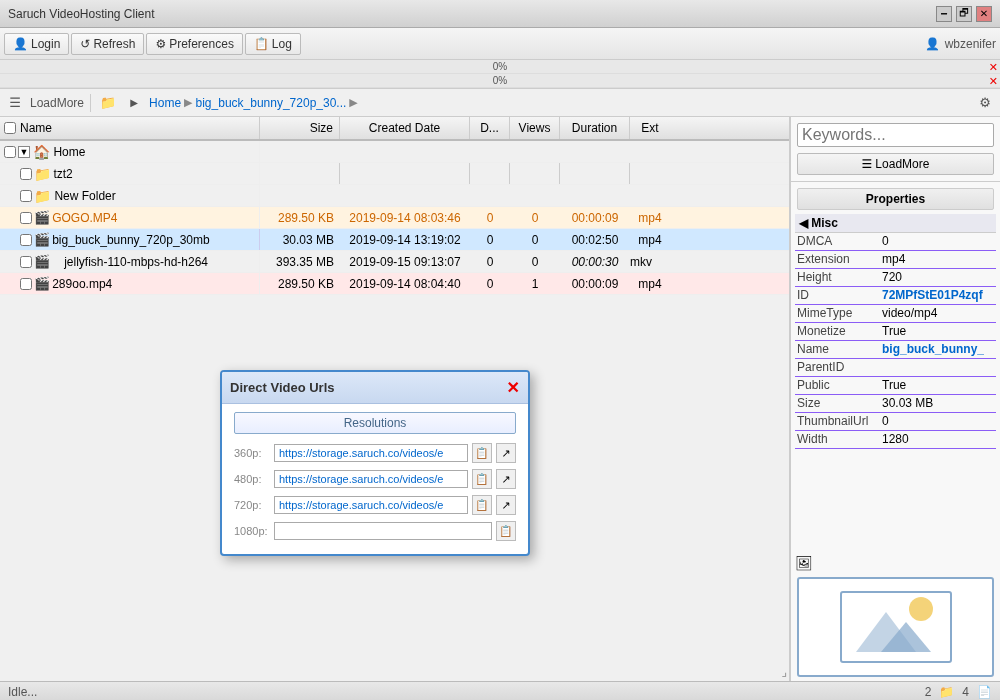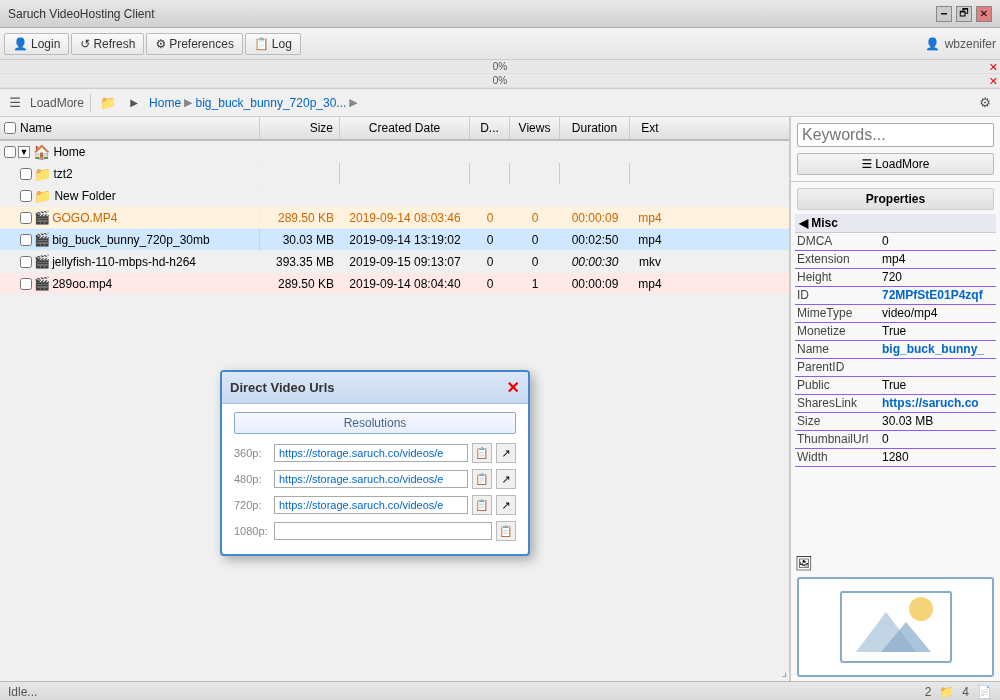--- a/index.html
+++ b/index.html
@@ -461,28 +461,28 @@
         <div class="row-views" style="width:50px;text-align:center;">0</div>
         <div class="row-dur" style="width:70px;text-align:center;">00:02:50</div>
         <div class="row-ext" style="width:40px;text-align:center;">mp4</div>
       </div>
 
       <div class="file-row">
         <div class="file-name-cell" style="border-right:1px solid #eee;">
           <div style="width:16px;"></div>
           <input type="checkbox" style="margin: 0px 2px;">
           <span class="video-icon">🎬</span>
-          <span style="margin-left:2px;text-align:right;">jellyfish-110-mbps-hd-h264</span>
+          <span style="margin-left:14px;text-align:right;">jellyfish-110-mbps-hd-h264</span>
         </div>
         <div class="row-size" style="width:80px;text-align:right;padding-right:6px;">393.35 MB</div>
         <div class="row-date" style="width:130px;text-align:center;">2019-09-15 09:13:07</div>
         <div class="row-d" style="width:40px;text-align:center;">0</div>
         <div class="row-views" style="width:50px;text-align:center;">0</div>
         <div class="row-dur" style="width:70px;text-align:center;font-style:italic;">00:00:30</div>
-        <div class="row-ext" style="width:40px;text-align:center;">mkv</div>
+        <div class="row-ext" style="width:40px;text-align:left;">mkv</div>
       </div>
 
       <div class="file-row" style="background:#ffe8e8;">
         <div class="file-name-cell" style="border-right:1px solid #eee;">
           <div style="width:16px;"></div>
           <input type="checkbox" style="margin: 0px 2px;">
           <span class="video-icon">🎬</span>
           <span style="margin-left:2px;">289oo.mp4</span>
         </div>
         <div class="row-size" style="width:80px;text-align:right;padding-right:6px;">289.50 KB</div>
@@ -546,24 +546,20 @@
           <span class="prop-key">Name</span>
           <span class="prop-val blue">big_buck_bunny_</span>
         </div>
         <div class="prop-row">
           <span class="prop-key">ParentID</span>
           <span class="prop-val"></span>
         </div>
         <div class="prop-row">
           <span class="prop-key">Public</span>
           <span class="prop-val">True</span>
-        </div>
-        <div class="prop-row">
-          <span class="prop-key">SharesLink</span>
-          <span class="prop-val blue">https://saruch.co</span>
         </div>
         <div class="prop-row">
           <span class="prop-key">Size</span>
           <span class="prop-val">30.03 MB</span>
         </div>
         <div class="prop-row">
           <span class="prop-key">ThumbnailUrl</span>
           <span class="prop-val">0</span>
         </div>
         <div class="prop-row">

